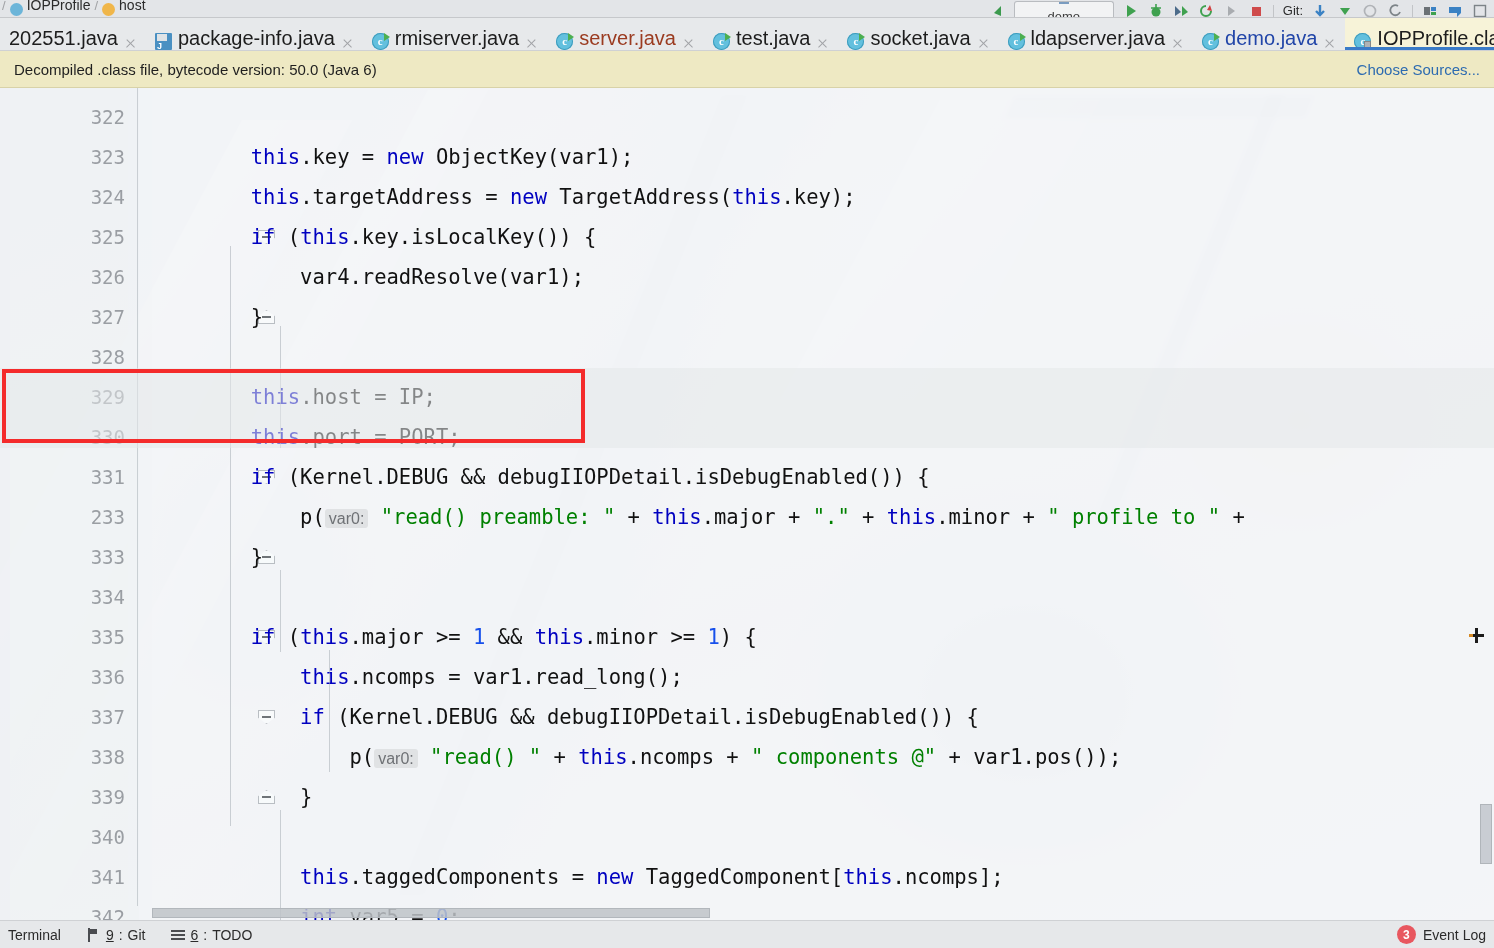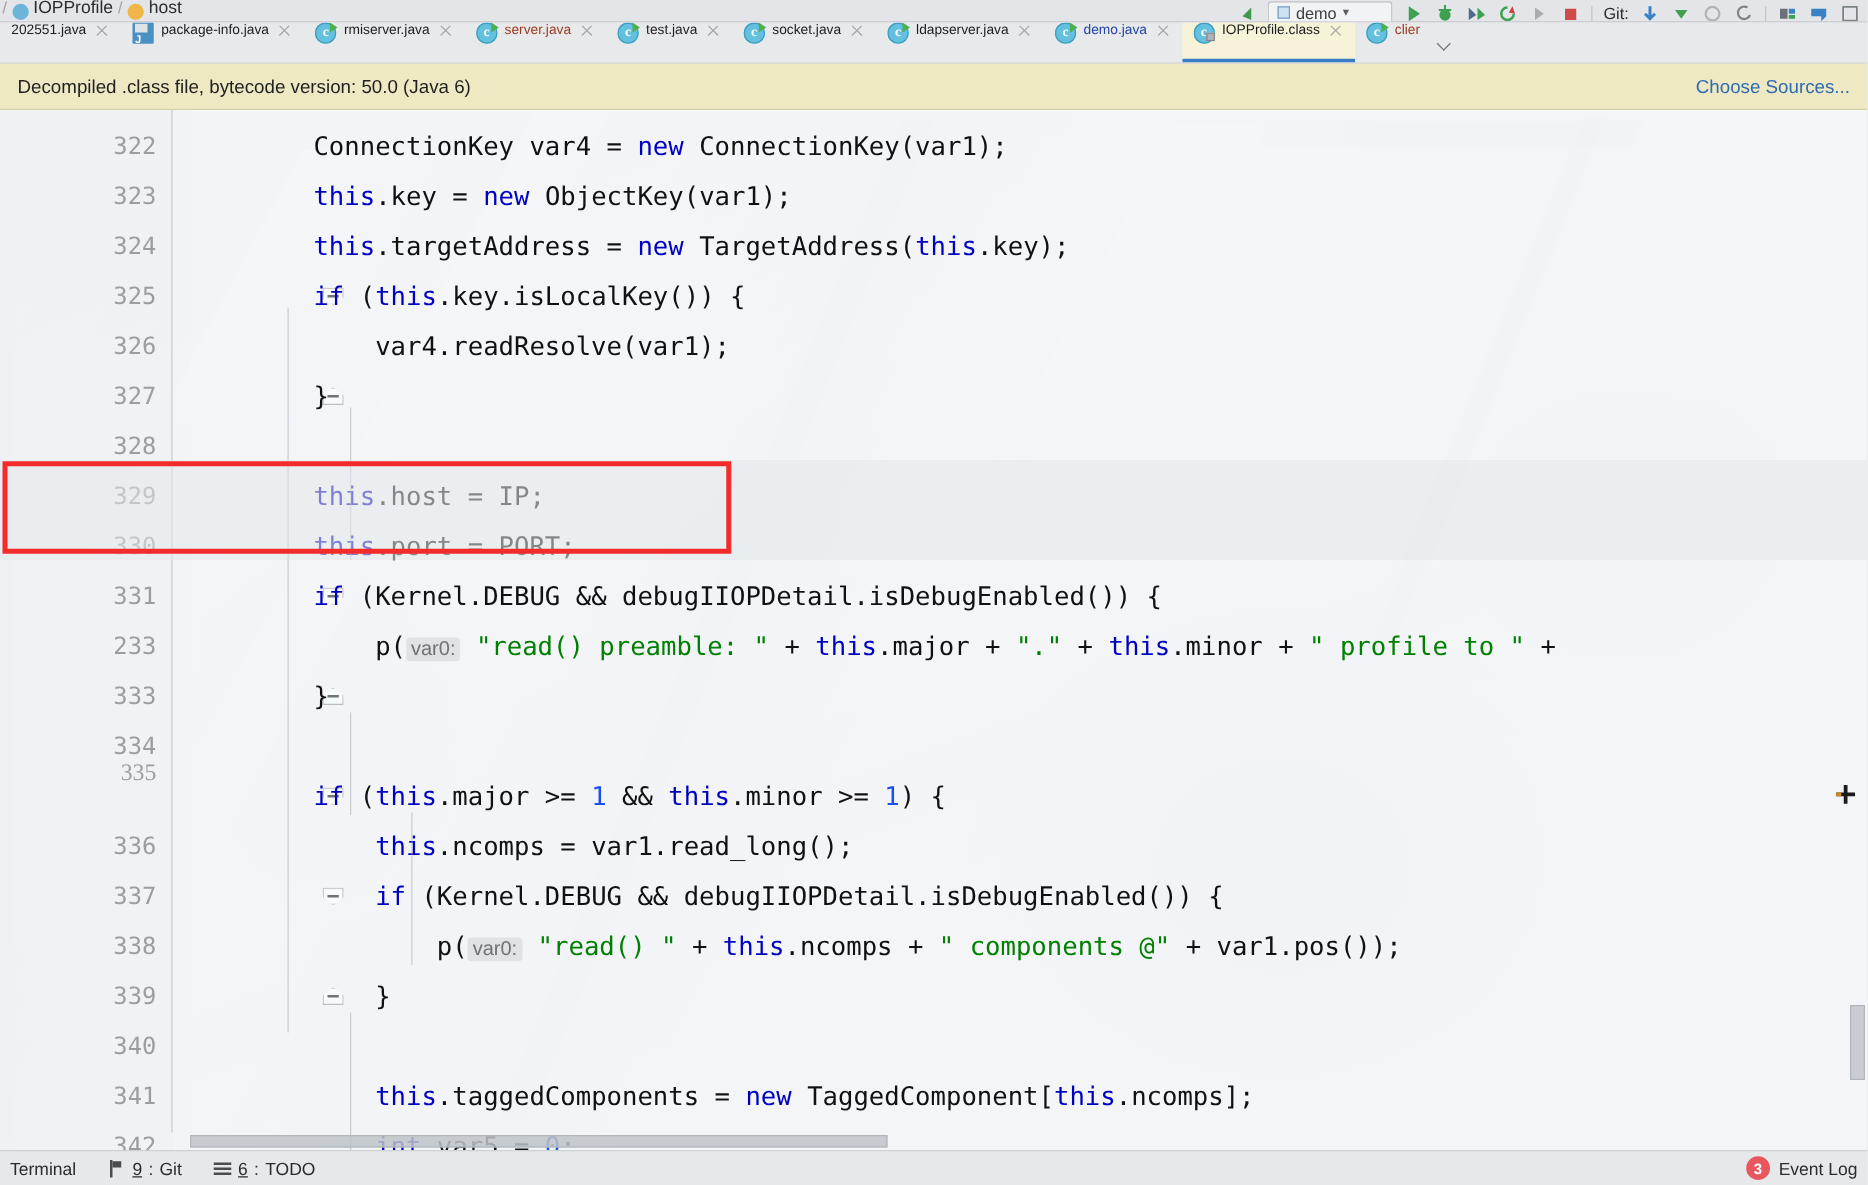--- a/index.html
+++ b/index.html
@@ -61,38 +61,38 @@
   .dot { width: 13px; height: 13px; border-radius: 50%; display: inline-block; position: relative; top: 1px; }
   .dot.blue { background: #6cb5d9; }
   .dot.amber { background: #f0b64a; }
 
   .tb-right { margin-left: auto; display: flex; align-items: flex-end; gap: 9px; padding-right: 6px; height: 18px; }
   .tb-icn { width: 16px; height: 16px; position: relative; top: 2px; }
   .runcfg {
     height: 17px; min-width: 100px; background: #f2f3f4; border: 1px solid #b9bcc0;
     border-bottom: none; border-radius: 3px 3px 0 0;
     display: flex; align-items: center; gap: 5px; padding: 0 7px;
-    font-size: 13px; color: #3c3c3c; position: relative; top: 1px;
+    font-size: 13px; color: #3c3c3c; position: relative; top: 1px; flex-direction: column;
   }
   .runcfg .sq { width: 10px; height: 10px; border: 1.5px solid #7a9cc0; background: #cfe2f2; }
   .tb-lbl { font-size: 13px; color: #2b2b2b; position: relative; top: 1px; }
   .tb-sep { width: 1px; height: 13px; background: #c2c4c7; position: relative; top: 1px; }
 
   
   .tabbar {
     position: absolute; left: 0; top: 18px; width: 1494px; height: 33px;
     background: #e7e9eb;
     display: flex; align-items: stretch;
     overflow: hidden;
     border-bottom: 1px solid #cfd1d4;
   }
   .tab {
-    display: flex; align-items: flex-start; gap: 6px;
+    display: flex; align-items: flex-end; gap: 6px;
     padding: 0 9px 0 9px;
-    font-size: 11px;
+    font-size: 20px;
     color: #1d1d1d;
     white-space: nowrap;
     position: relative;
     cursor: default;
   }
   .tab.active { background: #f7f3d8; }
   .tab.active::after {
     content: ""; position: absolute; left: 0; right: 0; bottom: 0; height: 3px; background: #3a7bc8;
   }
   .tab .tlabel.modified { color: #9b3b20; }
@@ -439,21 +439,21 @@
         <div class="lnum" style="top: 129px;">325</div>
         <div class="lnum" style="top: 169px;">326</div>
         <div class="lnum" style="top: 209px;">327</div>
         <div class="lnum" style="top: 249px;">328</div>
         <div class="lnum" style="top: 289px;">329</div>
         <div class="lnum" style="top: 329px;">330</div>
         <div class="lnum" style="top: 369px;">331</div>
         <div class="lnum" style="top: 409px;">233</div>
         <div class="lnum" style="top: 449px;">333</div>
         <div class="lnum" style="top: 489px;">334</div>
-        <div class="lnum" style="top: 511px; font-family: Liberation Serif, serif;">335</div>
+        <div class="lnum" style="top: 529px;">335</div>
         <div class="lnum" style="top: 569px;">336</div>
         <div class="lnum" style="top: 609px;">337</div>
         <div class="lnum" style="top: 649px;">338</div>
         <div class="lnum" style="top: 689px;">339</div>
         <div class="lnum" style="top: 729px;">340</div>
         <div class="lnum" style="top: 769px;">341</div>
         <div class="lnum" style="top: 809px;">342</div>
       </div>
     <div class="foldstrip" id="foldstrip">
         <div class="fold open" style="top: 142px;">
@@ -480,21 +480,20 @@
           <span class="shape"></span>
           <span class="bar"></span>
         </div>
         <div class="fold close" style="top: 702px;">
           <span class="shape"></span>
           <span class="bar"></span>
         </div>
       </div>
     <div class="foldline"></div>
     <div class="codearea" id="codearea">
-        <div class="codeline" style="top: 9px;"><span>        </span><span class="plain">ConnectionKey var4 = </span><span class="kw">new</span><span class="plain"> ConnectionKey(var1);</span></div>
         <div class="codeline" style="top: 49px;"><span>        </span><span class="kw">this</span><span class="plain">.key = </span><span class="kw">new</span><span class="plain"> ObjectKey(var1);</span></div>
         <div class="codeline" style="top: 129px;"><span>        </span><span class="kw">if</span><span class="plain"> (</span><span class="kw">this</span><span class="plain">.key.isLocalKey()) {</span></div>
         <div class="codeline" style="top: 89px;"><span>        </span><span class="kw">this</span><span class="plain">.targetAddress = </span><span class="kw">new</span><span class="plain"> TargetAddress(</span><span class="kw">this</span><span class="plain">.key);</span></div>
         <div class="codeline" style="top: 169px;"><span>            </span><span class="plain">var4.readResolve(var1);</span></div>
         <div class="codeline" style="top: 209px;"><span>        </span><span class="plain">}</span></div>
         <div class="codeline" style="top: 249px;"><span></span></div>
         <div class="codeline" style="top: 289px;"><span>        </span><span class="kw">this</span><span class="plain">.host = IP;</span></div>
         <div class="codeline" style="top: 329px;"><span>        </span><span class="kw">this</span><span class="plain">.port = PORT;</span></div>
         <div class="codeline" style="top: 369px;"><span>        </span><span class="kw">if</span><span class="plain"> (Kernel.DEBUG &amp;&amp; debugIIOPDetail.isDebugEnabled()) {</span></div>
         <div class="codeline" style="top: 409px;"><span>            </span><span class="plain">p(</span><span class="hint">var0:</span><span class="plain"> </span><span class="str">"read() preamble: "</span><span class="plain"> + </span><span class="kw">this</span><span class="plain">.major</span><span class="plain"> + </span><span class="str">"."</span><span class="plain"> + </span><span class="kw">this</span><span class="plain">.minor</span><span class="plain"> + </span><span class="str">" profile to "</span><span class="plain"> +</span></div>

